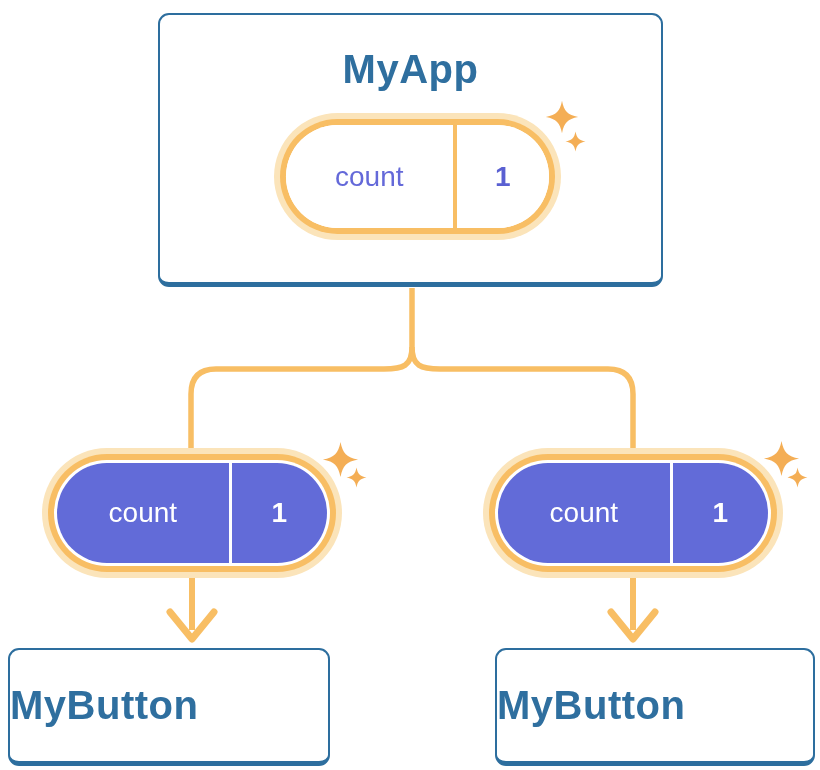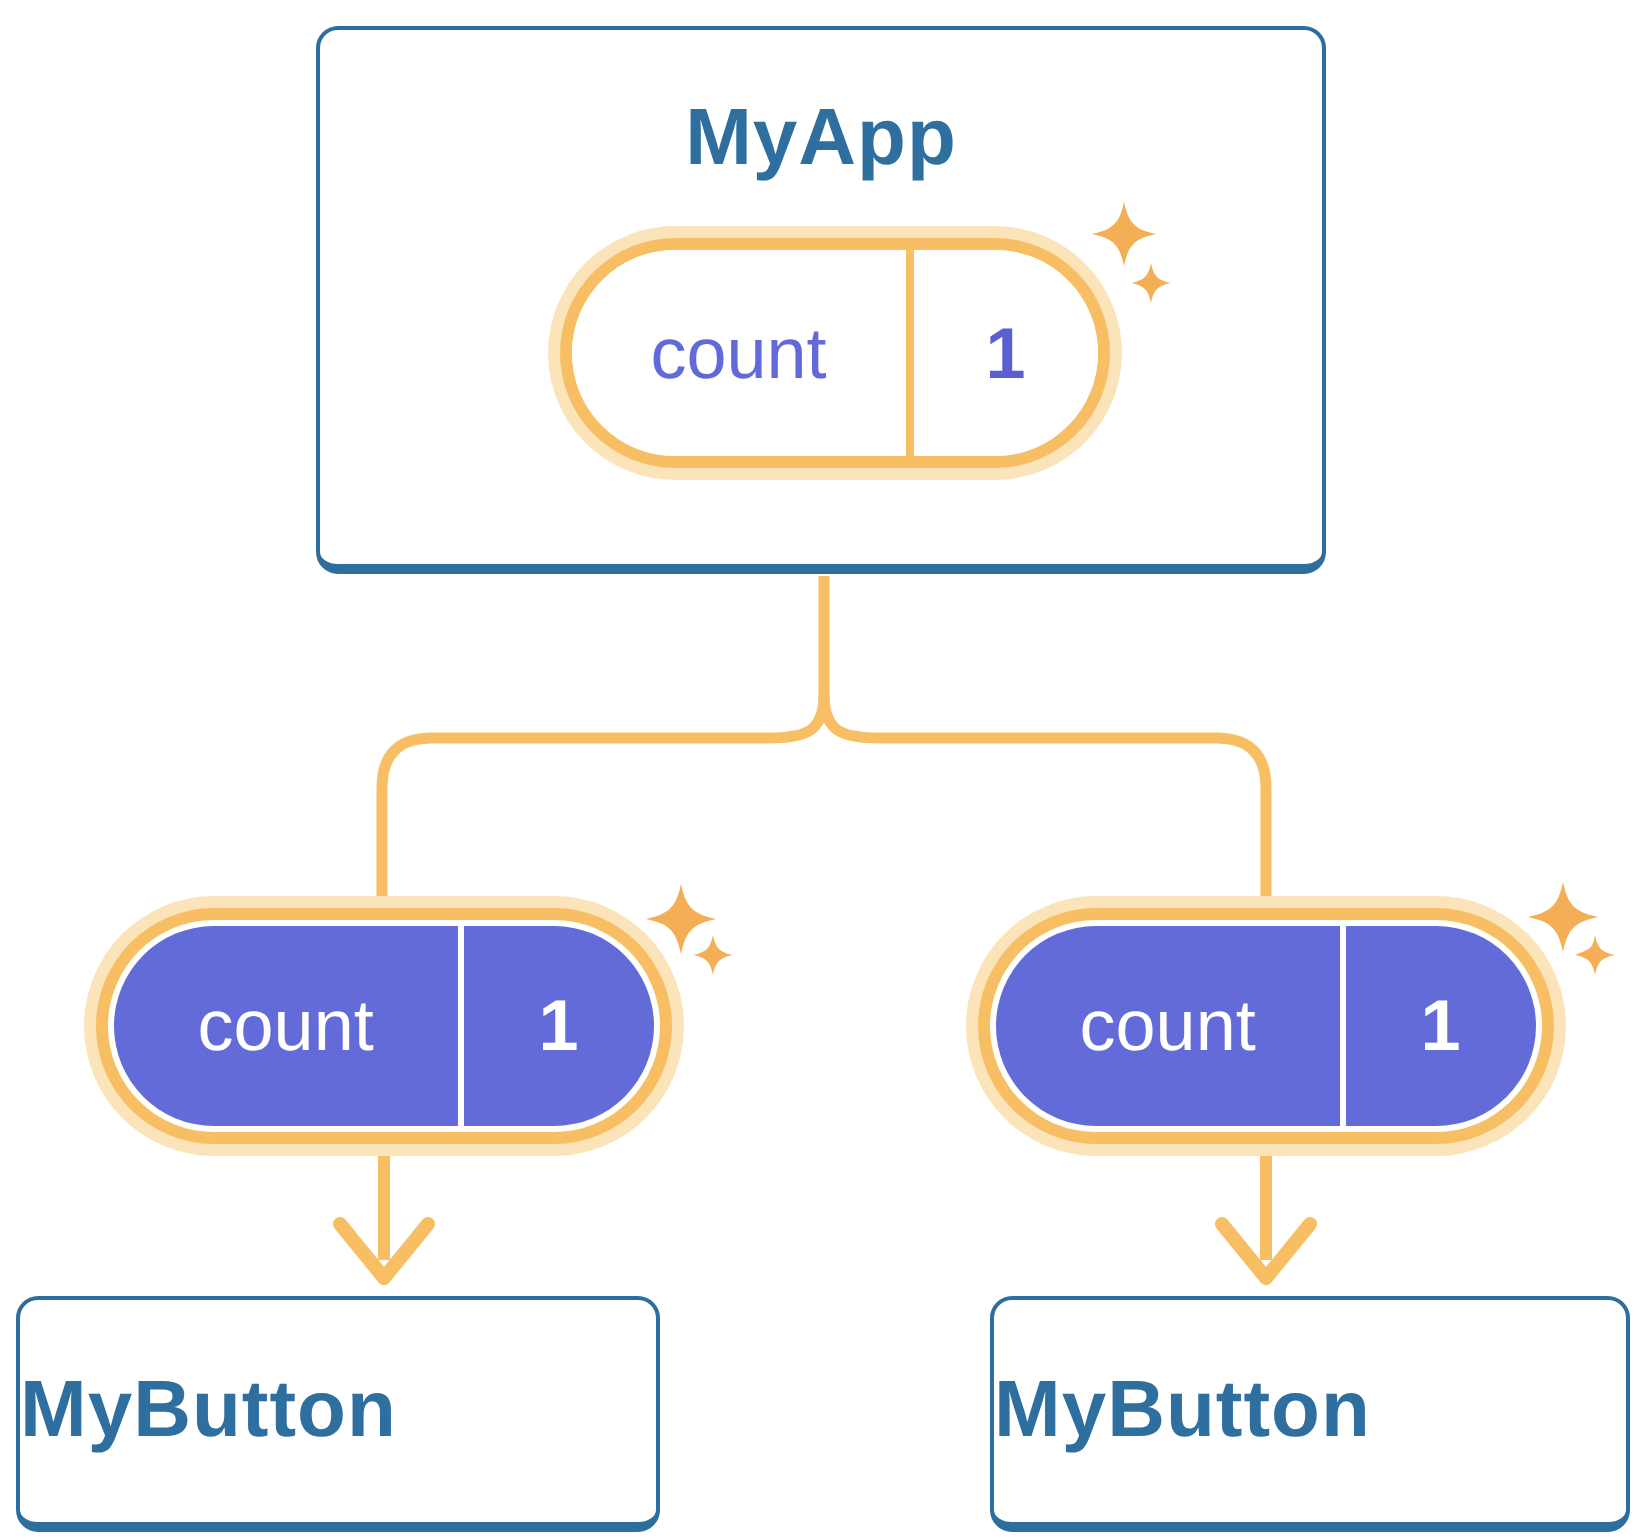--- a/index.html
+++ b/index.html
@@ -62,21 +62,21 @@
     padding:6px;
     z-index:3;
   }
   .pill-ring{flex:1;display:flex;border-radius:999px;background:var(--pill-ring);padding:6px;}
   .pill-gap{flex:1;display:flex;border-radius:999px;background:#fff;}
   .pill-state .pill-gap{padding:0;}
   .pill-prop .pill-gap{padding:3px;}
   .pill-body{flex:1;display:flex;align-items:stretch;border-radius:999px;overflow:hidden;}
   .pill-state .pill-body{background:#fff;}
   .pill-prop .pill-body{background:var(--pill-fill);}
-  .pill-cell{display:flex;align-items:center;justify-content:center;font-size:36px;}
+  .pill-cell{display:flex;align-items:center;justify-content:center;font-size:28px;}
   .cell-name{flex:1.8;}
   .cell-value{flex:1;font-weight:700;}
   .pill-state .cell-name{color:var(--pill-text-purple);}
   .pill-state .cell-value{color:var(--pill-value-purple);}
   .pill-prop .cell-name,.pill-prop .cell-value{color:var(--pill-text-white);}
   .pill-divider{width:4px;}
   .pill-state .pill-divider{background:var(--pill-ring);}
   .pill-prop .pill-divider{width:3px;background:#fff;}
 
   .pill-state-root{left:274px;top:113px;width:287px;height:127px;}

